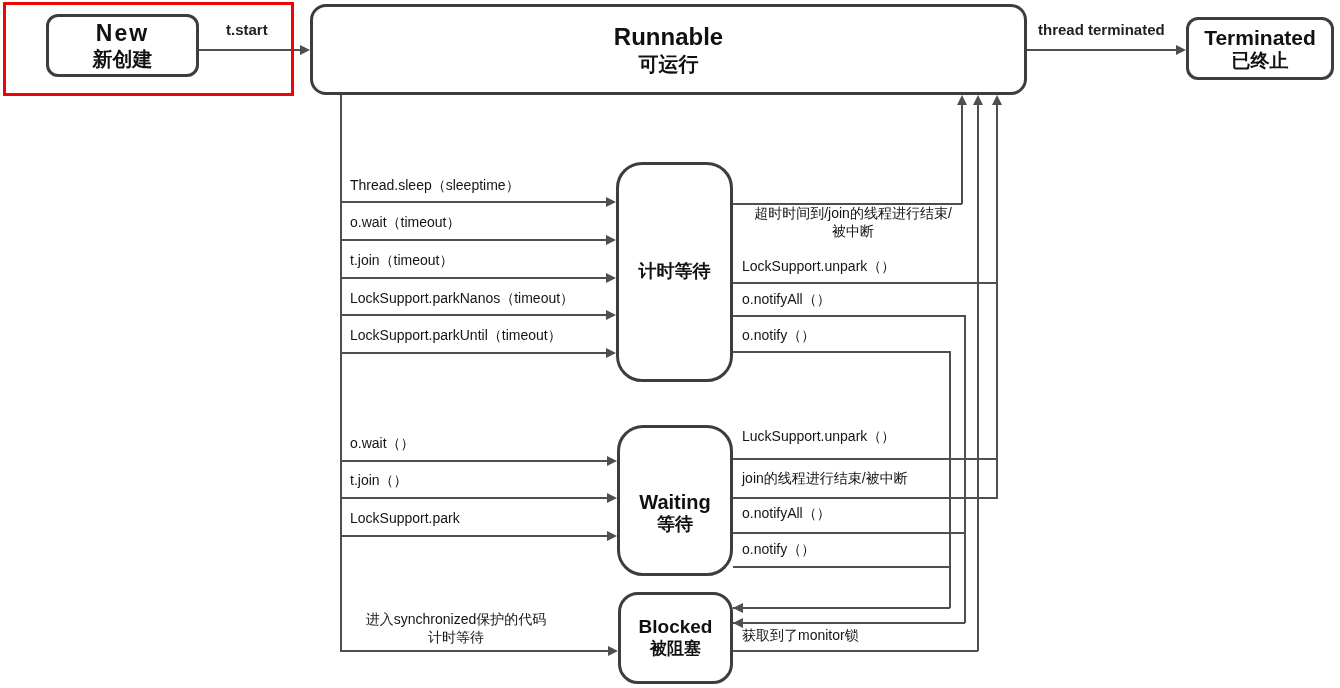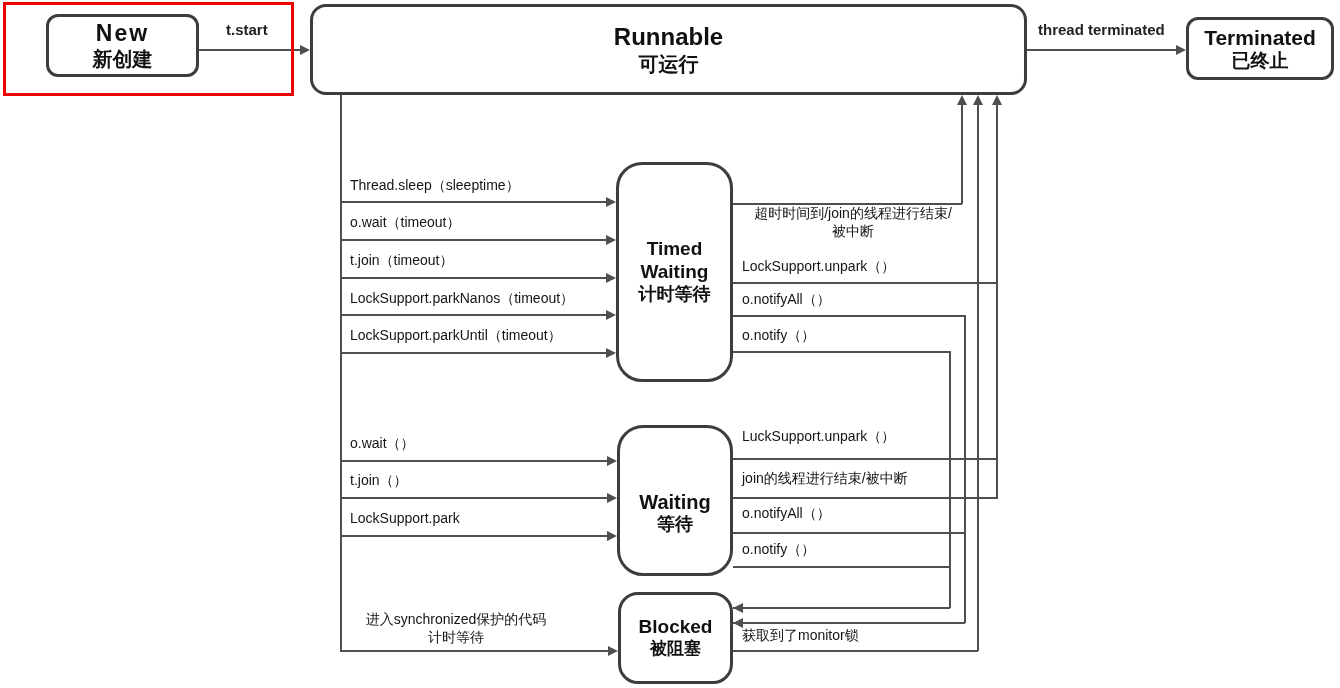--- a/index.html
+++ b/index.html
@@ -58,21 +58,20 @@
     <div class="en">Runnable</div>
     <div class="zh">可运行</div>
   </div>
 
   <div class="box" id="terminated-box">
     <div class="en">Terminated</div>
     <div class="zh">已终止</div>
   </div>
 
   <div class="box" id="timed-waiting-box">
-    <div class="en">Timed Waiting</div>
     <div class="zh">计时等待</div>
   </div>
 
   <div class="box" id="waiting-box">
     <div class="en">Waiting</div>
     <div class="zh">等待</div>
   </div>
 
   <div class="box" id="blocked-box">
     <div class="en">Blocked</div>

